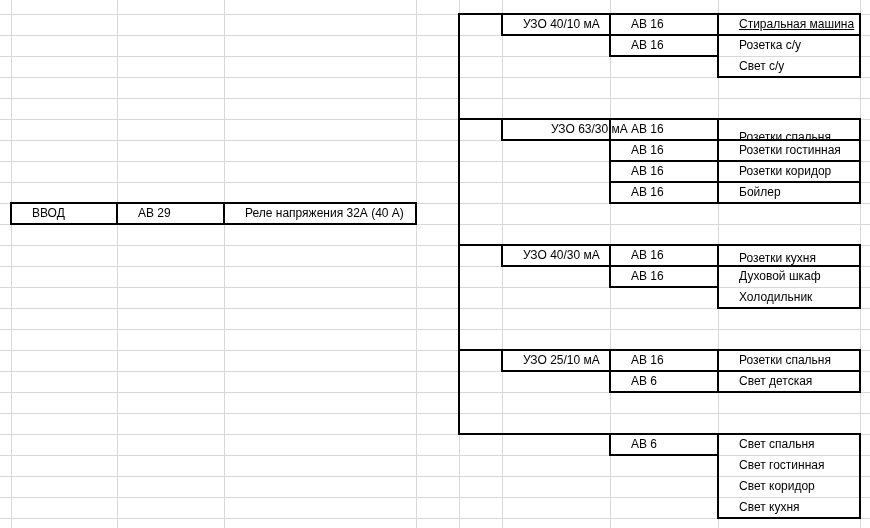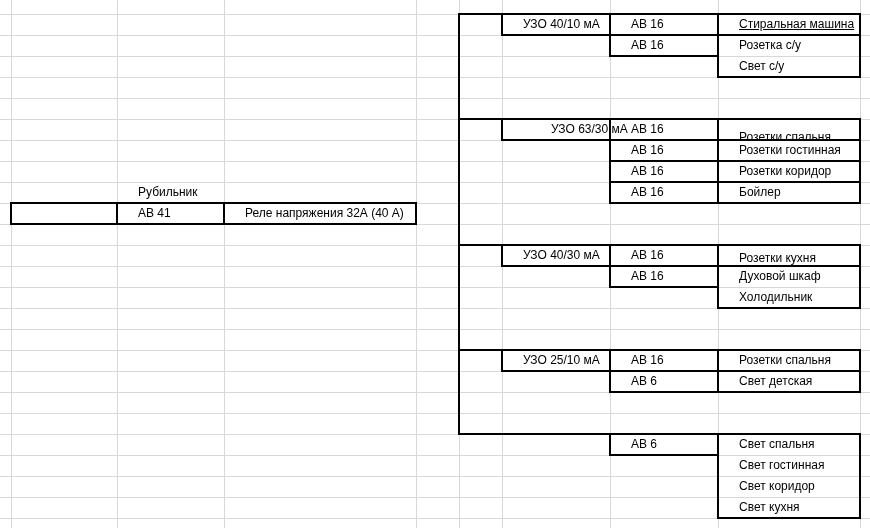--- a/index.html
+++ b/index.html
@@ -133,21 +133,21 @@
       <div class="ln" style="left: 458px; top: 433px; width: 153px; height: 2px;"></div>
       <div class="bx" style="left: 717px; top: 433px; width: 144px; height: 86px;"></div>
       <div class="bx" style="left: 609px; top: 433px; width: 110px; height: 23px;"></div>
       <div class="cell" style="left: 611px; top: 434px; width: 106px;">АВ 6</div>
       <div class="cell" style="left: 719px; top: 434px; width: 140px;">Свет спальня</div>
       <div class="cell" style="left: 719px; top: 455px; width: 140px;">Свет гостинная</div>
       <div class="cell" style="left: 719px; top: 476px; width: 140px;">Свет коридор</div>
       <div class="cell" style="left: 719px; top: 497px; width: 160px;">Свет кухня</div>
     </div>
 
-  <div class="cell" style="left:118px; top:182px; width:105px;">Рубильник</div>
 
   <div class="bx" style="left:10px; top:202px; width:407px; height:23px;"></div>
   <div class="ln" style="left:116px; top:202px; width:2px; height:23px;"></div>
   <div class="ln" style="left:223px; top:202px; width:2px; height:23px;"></div>
 
-  <div class="cell" style="left:118px; top:203px; width:105px;">АВ 41</div>
+  <div class="cell" style="left:12px; top:203px; width:104px;">ВВОД</div>
+  <div class="cell" style="left:118px; top:203px; width:105px;">АВ 29</div>
   <div class="cell" style="left:225px; top:203px; width:190px;">Реле напряжения 32А (40 А)</div>
 </div>
 
 </body></html>

